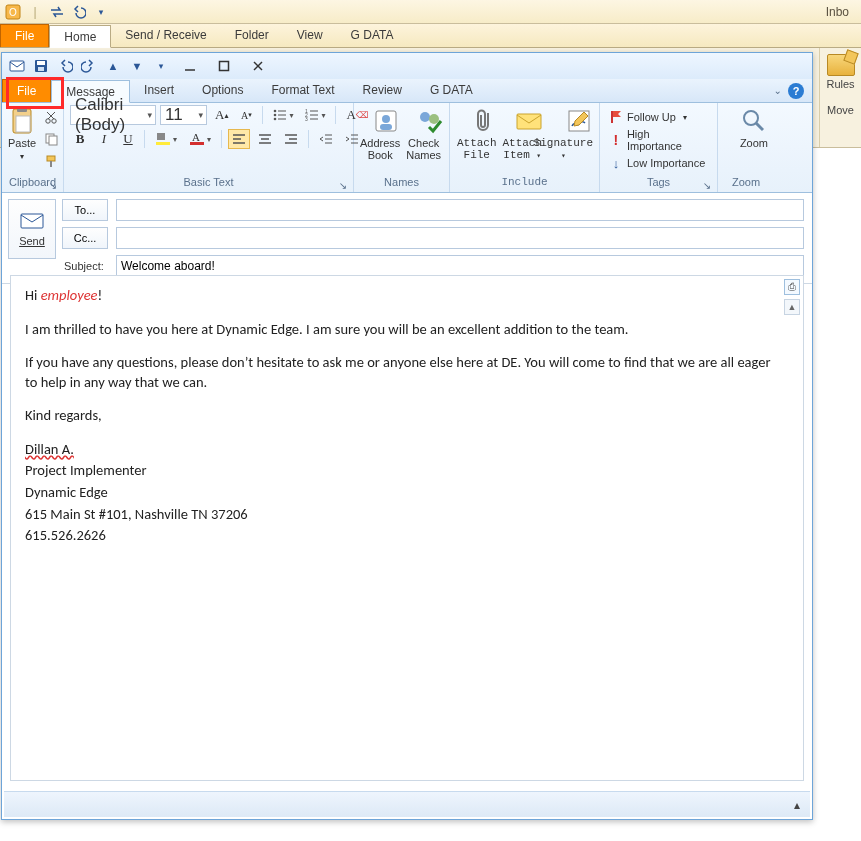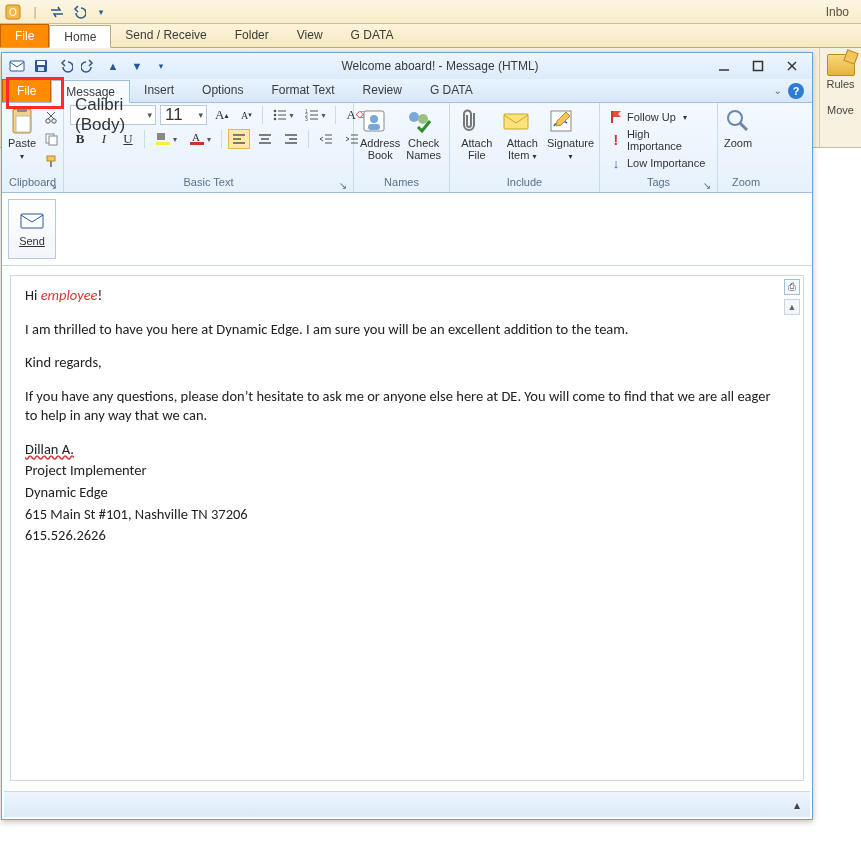--- a/index.html
+++ b/index.html
@@ -42,21 +42,21 @@
   
   .file-highlight { position:absolute; left:4px; top:24px; width:58px; height:32px; border:3px solid #ff2a2a; pointer-events:none; z-index:5; }
 
   
   .ribbon { height:90px; background:linear-gradient(#f3f9ff,#e7f1fb); border-bottom:1px solid #9ebfde; display:flex; }
   .group { border-right:1px solid #c7daee; padding:2px 6px 0; display:flex; flex-direction:column; }
   .group-body { flex:1; display:flex; align-items:flex-start; gap:4px; }
   .group-label { height:16px; font-size:11px; color:#5a718c; text-align:center; position:relative; }
   .group-launcher { position:absolute; right:-2px; bottom:0; width:12px; height:12px; font-size:10px; color:#5a718c; cursor:pointer; }
 
-  .big-btn { width:46px; display:flex; flex-direction:column; align-items:flex-start; gap:2px; cursor:pointer; padding-top:2px; }
+  .big-btn { width:46px; display:flex; flex-direction:column; align-items:flex-end; gap:2px; cursor:pointer; padding-top:2px; }
   .big-btn .lbl { font-size:11px; text-align:center; line-height:1.1; }
   .big-icon { width:28px; height:28px; display:flex; align-items:center; justify-content:center; }
 
   .select { height:20px; border:1px solid #b7c9de; background:#fff; font-size:17px; padding:0 14px 0 4px; position:relative; display:inline-flex; align-items:center; cursor:pointer;}
   .select::after{content:"▾"; position:absolute; right:3px; font-size:9px; color:#555;}
 
   .toolbar-row { display:flex; align-items:center; gap:4px; }
   .tb-btn { min-width:20px; height:20px; padding:0 3px; display:inline-flex; align-items:center; justify-content:center; border:1px solid transparent; cursor:pointer; font-size:13px; color:#333; }
   .tb-btn.dd::after{content:"▾"; font-size:8px; margin-left:2px; color:#555;}
   .tb-sep { width:1px; height:18px; background:#c7daee; margin:0 2px; }
@@ -162,21 +162,20 @@
     </span>
     <span class="qat-btn">
       <svg width="16" height="16">
           <path d="M5 4a5 5 0 1 0 5 5" stroke="#2b5797" fill="none" stroke-width="1.5"></path>
           <polyline points="8,2 11,5 8,8" fill="none" stroke="#2b5797" stroke-width="1.5"></polyline>
         </svg>
     </span>
     <span class="qat-btn" style="font-size:11px;">▲</span>
     <span class="qat-btn" style="font-size:11px;">▼</span>
     <span class="qat-btn" style="font-size:9px;">▾</span>
-    <span class="title-text">Welcome aboard!  -  Message (HTML)</span>
     <span class="winbtn">
         <svg width="12" height="12">
           <line x1="1" y1="10" x2="11" y2="10" stroke="#333" stroke-width="1.5"></line>
         </svg>
       </span>
     <span class="winbtn">
         <svg width="12" height="12">
           <rect x="1.5" y="1.5" width="9" height="9" fill="none" stroke="#333" stroke-width="1.5"></rect>
         </svg>
       </span>
@@ -358,21 +357,21 @@
                 <circle cx="19" cy="12" r="5" fill="#9bc080"></circle>
                 <polyline points="14,20 18,24 26,14" fill="none" stroke="#2e8b2e" stroke-width="3"></polyline>
               </svg>
             </div>
           <div class="lbl">Check Names</div>
         </div>
       </div>
       <div class="group-label">Names</div>
     </div>
 
-    <div class="group" style="width:150px;">
+    <div class="group" style="width:150px;font-family:Liberation Mono, monospace;">
       <div class="group-body">
         <div class="big-btn">
           <div class="big-icon">
               <svg width="22" height="28">
                 <path d="M15 6v12a5 5 0 0 1 -10 0V7a3.5 3.5 0 0 1 7 0v11a2 2 0 0 1 -4 0V8" fill="none" stroke="#777" stroke-width="2"></path>
               </svg>
             </div>
           <div class="lbl">Attach File</div>
         </div>
         <div class="big-btn">
@@ -441,29 +440,43 @@
   <div class="header-area">
     <div class="send-col">
       <div class="send-btn">
         <svg width="24" height="20">
             <rect x="1" y="3" width="22" height="14" rx="1" fill="#fff" stroke="#2b5797"></rect>
             <path d="M1 4l11 7 11-7" stroke="#2b5797" fill="none"></path>
           </svg>
         <span class="lbl">Send</span>
       </div>
     </div>
+    <div class="fields-col">
+      <div class="field-row">
+        <button class="addr-btn">To...</button>
+        <input class="txt-input" value="" style="">
+      </div>
+      <div class="field-row">
+        <button class="addr-btn">Cc...</button>
+        <input class="txt-input" value="" style="">
+      </div>
+      <div class="field-row">
+        <span class="sub-label">Subject:</span>
+        <input class="txt-input" value="Welcome aboard!" style="">
+      </div>
+    </div>
   </div>
 
   <div class="body-area">
     <p>
       <span>Hi </span><span class="employee">employee</span><span>!</span>
     </p>
     <p>I am thrilled to have you here at Dynamic Edge. I am sure you will be an excellent addition to the team.</p>
+    <p>If you have any questions, please don’t hesitate to ask me or anyone else here at DE. You will come to find that we are all eager to help in any way that we can.</p>
     <p>Kind regards,</p>
-    <p>If you have any questions, please don’t hesitate to ask me or anyone else here at DE. You will come to find that we are all eager to help in any way that we can.</p>
     <p style="margin-bottom:2px;"><span class="u">Dillan A.</span></p>
     <p style="margin:0 0 2px;">Project Implementer</p>
     <p style="margin:0 0 2px;">Dynamic Edge</p>
     <p style="margin:0 0 2px;">615 Main St #101, Nashville TN 37206</p>
     <p style="margin:0;">615.526.2626</p>
   </div>
   <div class="body-side-icon">⎙</div>
   <div class="body-scroll-up">▲</div>
 
   <div class="status-bar">

